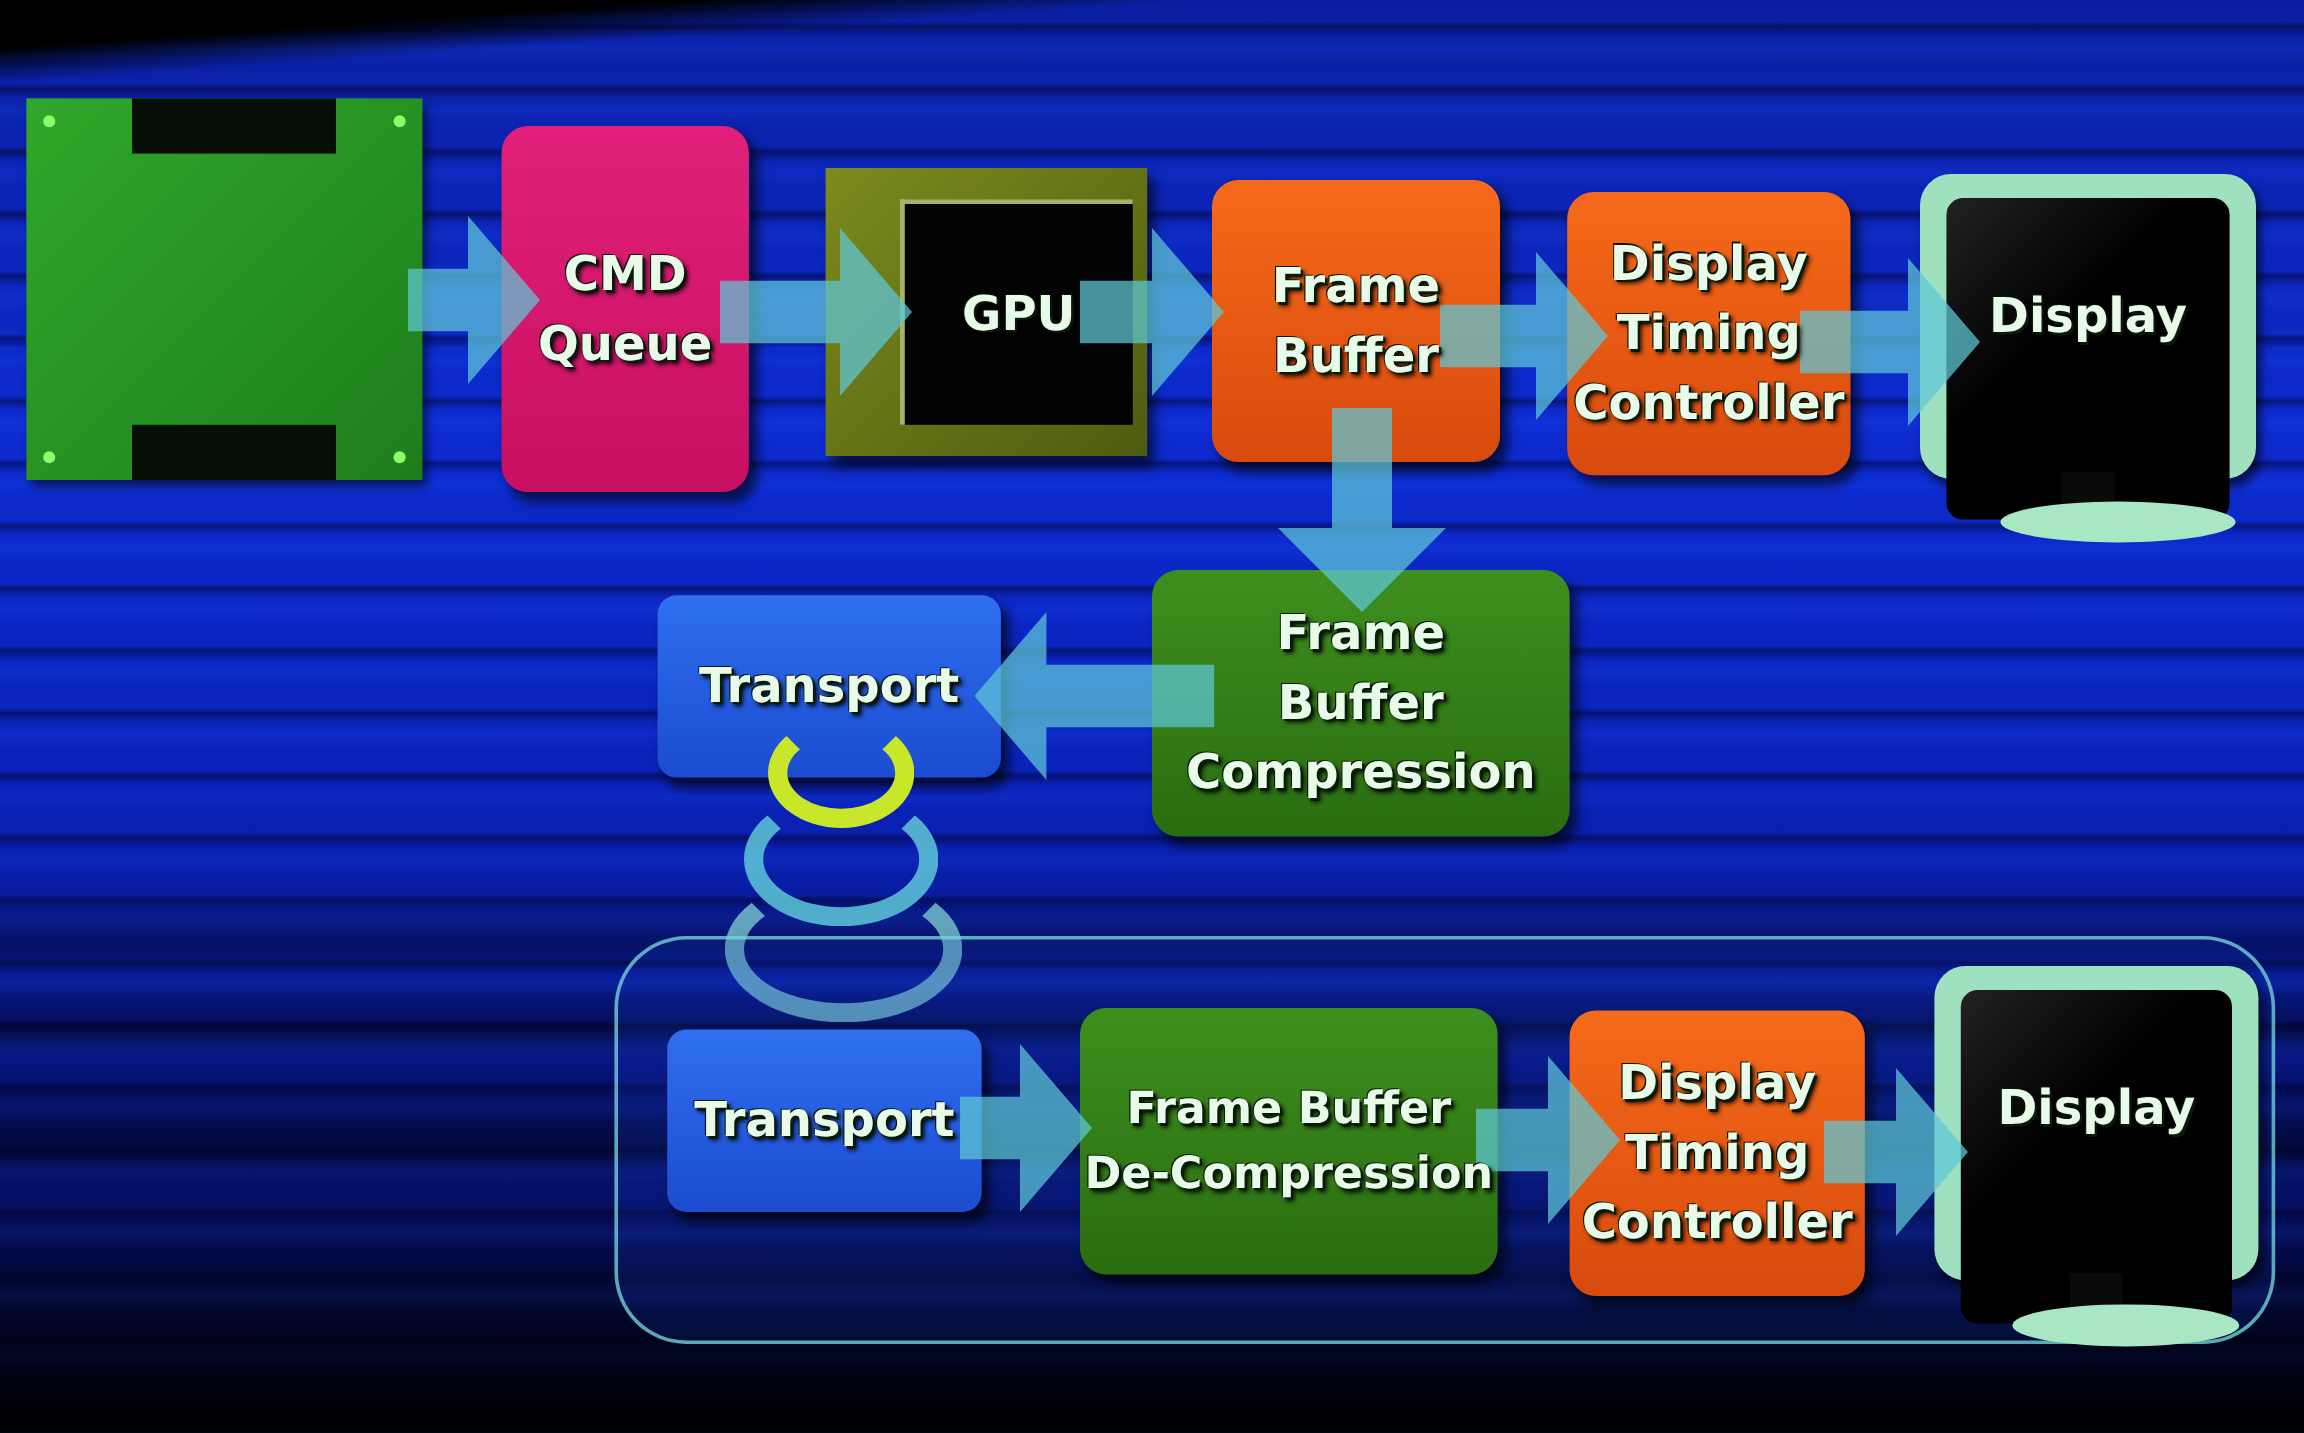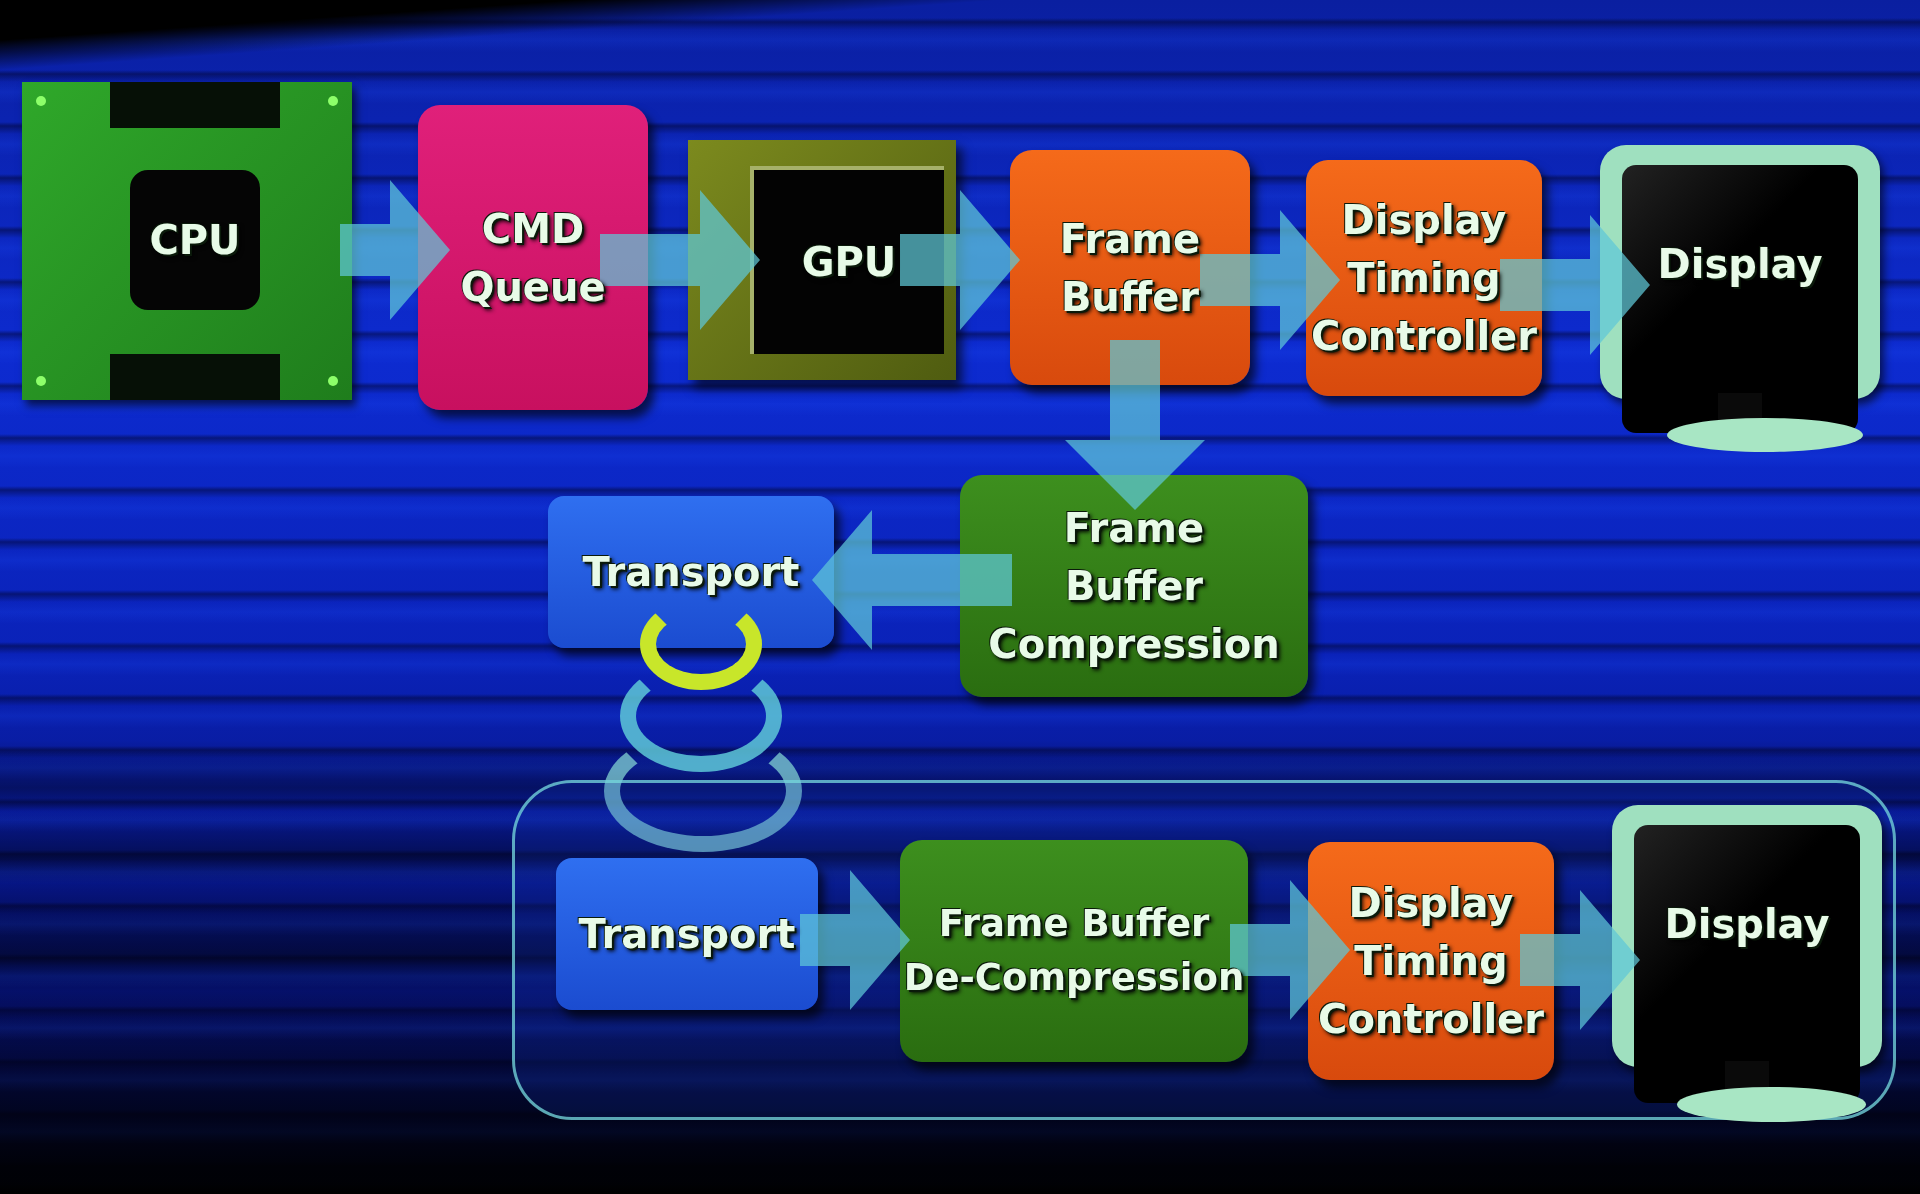--- a/index.html
+++ b/index.html
@@ -123,26 +123,23 @@
   <path d="M200 44 H60 V0 L0 70 L60 140 V96 H200 Z" fill="#5fc8d8"></path>
 </svg>
 
 <div class="cpu-board">
   <div class="pad" style="left:88px;top:0;width:170px;height:46px"></div>
   <div class="pad" style="left:88px;bottom:0;width:170px;height:46px"></div>
   <div class="dot" style="left:14px;top:14px"></div>
   <div class="dot" style="right:14px;top:14px"></div>
   <div class="dot" style="left:14px;bottom:14px"></div>
   <div class="dot" style="right:14px;bottom:14px"></div>
-  <div class="cpu-core">
-    <span class="label">CPU</span>
-  </div>
-</div>
-
-<div class="node pink" style="left:418px;top:105px;width:230px;height:305px;">
+</div>
+
+<div class="node pink" style="left:418px;top:105px;width:206px;height:305px;">
   <span class="label">CMD
 Queue</span>
 </div>
 
 <div class="gpu-chip">
   <div class="gpu-die">
     <span class="label">GPU</span>
   </div>
 </div>
 

